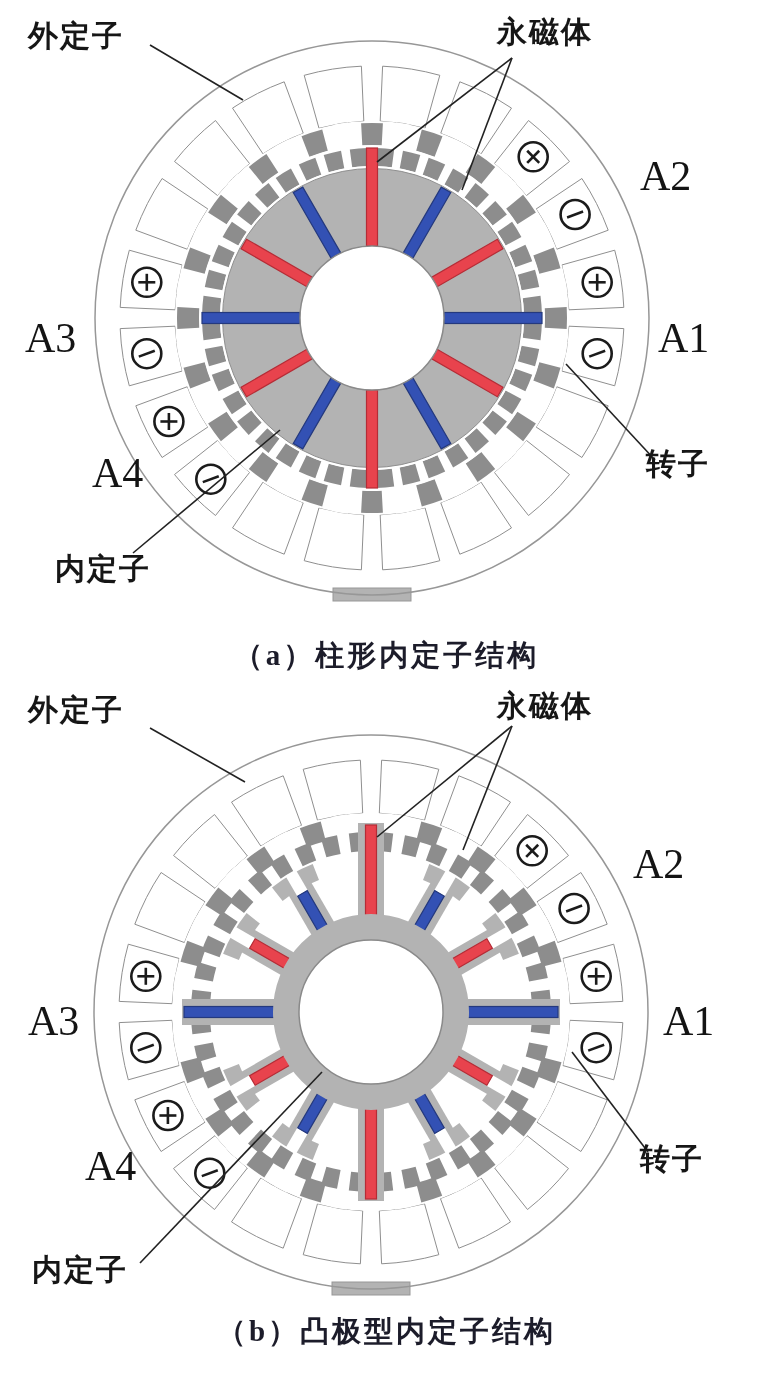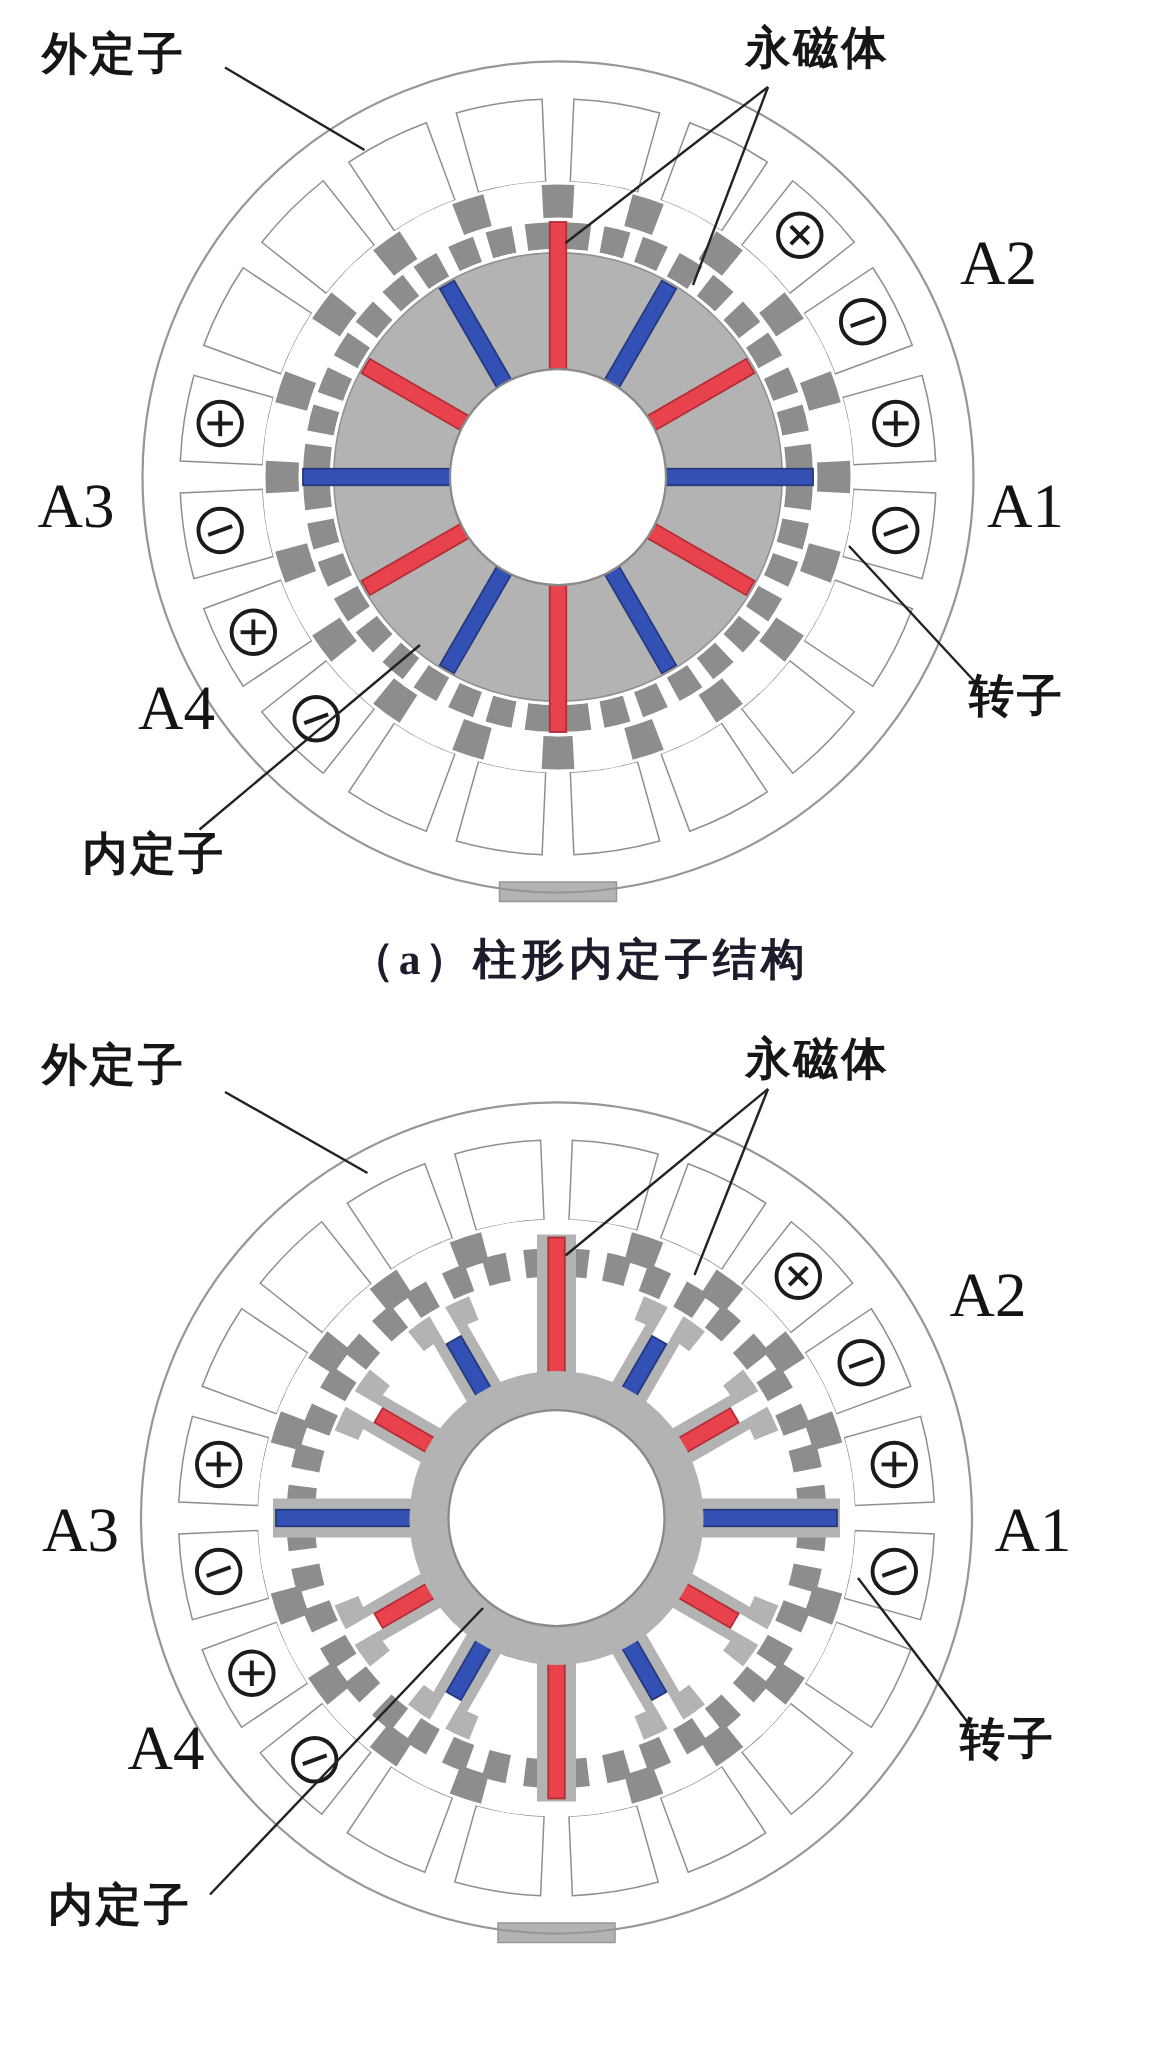--- a/index.html
+++ b/index.html
@@ -394,23 +394,24 @@
     </svg>
 
   <div class="cn-label" style="left:28px;top:16px;">外定子</div>
   <div class="cn-label" style="left:497px;top:12px;">永磁体</div>
   <div class="a-label" style="left:640px;top:152px;">A2</div>
   <div class="a-label" style="left:658px;top:314px;">A1</div>
   <div class="a-label" style="left:25px;top:314px;">A3</div>
   <div class="a-label" style="left:92px;top:449px;">A4</div>
   <div class="cn-label" style="left:646px;top:444px;">转子</div>
   <div class="cn-label" style="left:55px;top:549px;">内定子</div>
-  <div class="caption" style="top:620px;">（a）柱形内定子结构</div>
+  <div class="caption" style="top:636px;">（a）柱形内定子结构</div>
 
   <div class="cn-label" style="left:28px;top:690px;">外定子</div>
   <div class="cn-label" style="left:497px;top:686px;">永磁体</div>
   <div class="a-label" style="left:633px;top:840px;">A2</div>
   <div class="a-label" style="left:663px;top:997px;">A1</div>
   <div class="a-label" style="left:28px;top:997px;">A3</div>
   <div class="a-label" style="left:85px;top:1142px;">A4</div>
   <div class="cn-label" style="left:640px;top:1139px;">转子</div>
   <div class="cn-label" style="left:32px;top:1250px;">内定子</div>
+  <div class="caption" style="top:1312px;">（b）凸极型内定子结构</div>
 </div>
 
 </body></html>

